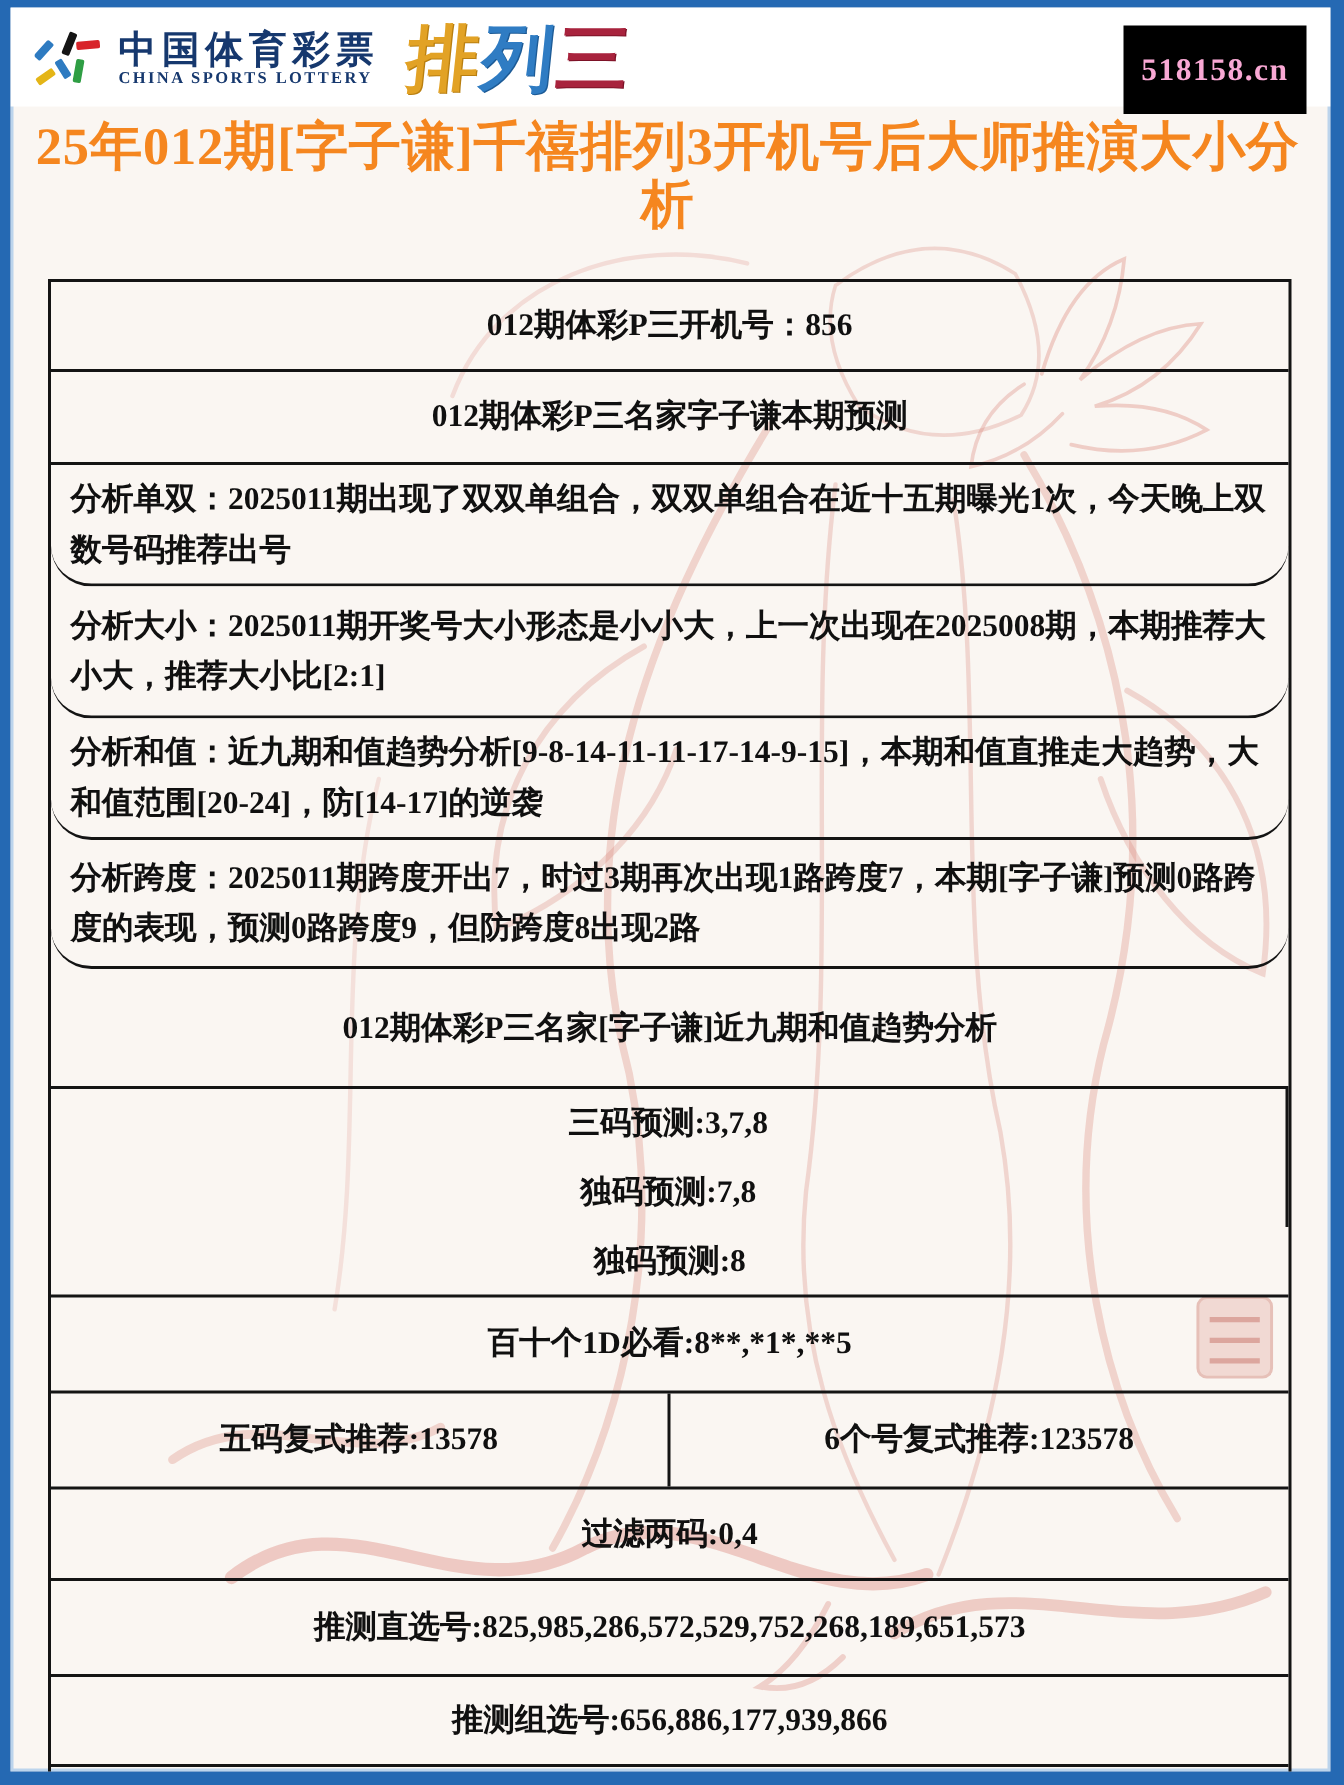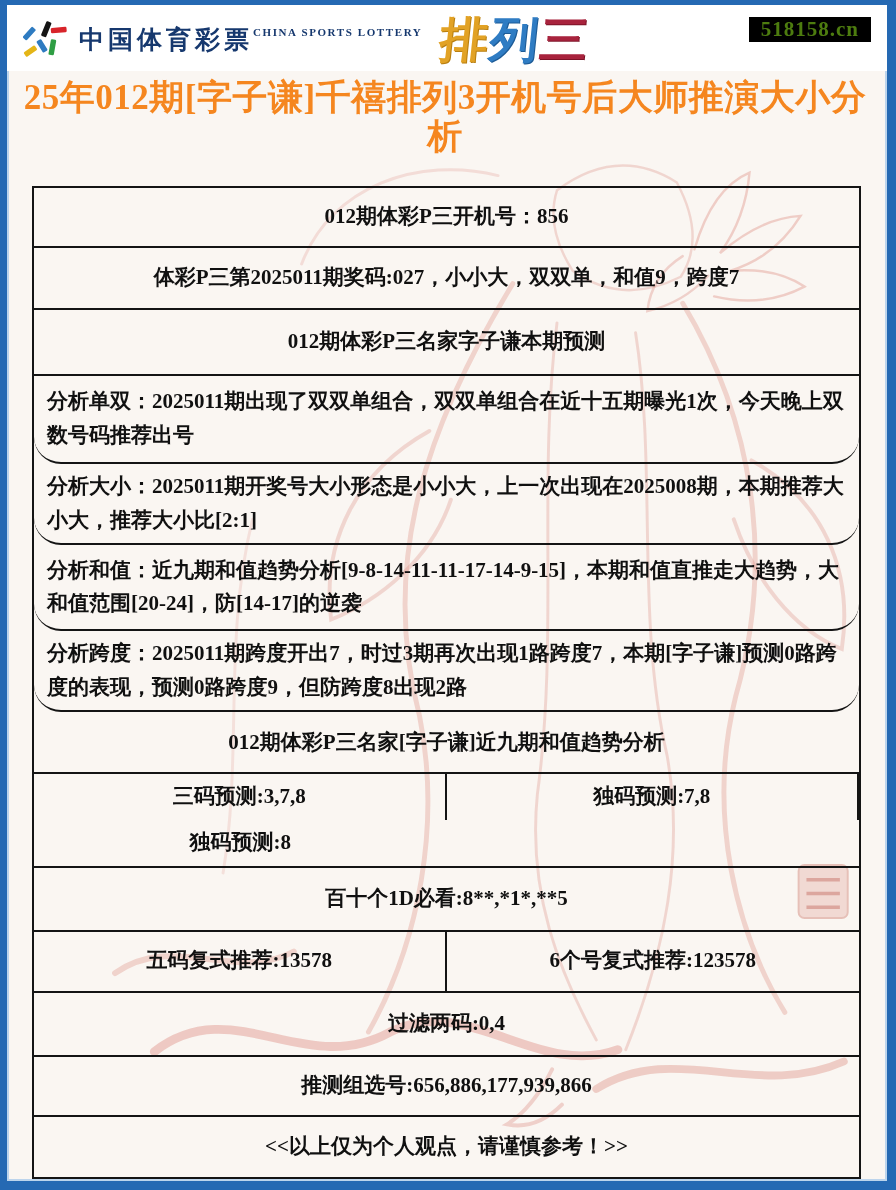--- a/index.html
+++ b/index.html
@@ -20,32 +20,32 @@
 
   
   .header {
     position:relative; z-index:2;
     display:flex; align-items:center;
     padding:10px 14px 6px 16px; height:66px;
     background:#ffffff;
   }
   .logo-wrap { display:flex; align-items:center; gap:10px; }
   .logo-icon { width:46px; height:52px; flex:0 0 auto; }
-  .logo-text { display:flex; flex-direction:row; line-height:1.05; }
+  .logo-text { display:flex; flex-direction:column; line-height:1.05; }
   .logo-cn { font-size:25px; font-weight:700; color:#16386e; letter-spacing:4px; }
   .logo-en { font-size:11px; font-weight:700; color:#16386e; letter-spacing:1.6px; }
   .brand { display:flex; margin-left:8px; transform:skewX(-6deg); font-weight:900; font-size:48px; line-height:1; letter-spacing:2px; }
   .brand .c1 { color:#e2a225; text-shadow:1px 1px 0 #b97f10; }
   .brand .c2 { color:#2f7cc3; text-shadow:1px 1px 0 #1d5b96; }
   .brand .c3 { color:#a8233d; text-shadow:1px 1px 0 #7c1227; }
   .site-badge {
     position:absolute; right:16px; top:12px;
-    background:#000; color:#4d7c0f;
+    background:#000; color:#f9a8d4;
     font-size:21px; font-weight:700;
-    padding:0 12px; letter-spacing:1px;
+    padding:17px 12px; letter-spacing:1px;
     font-family:"Liberation Serif","DejaVu Serif",serif;
   }
 
   
   .page-title {
     position:relative; z-index:2;
     text-align:center; color:#f5861f;
     font-size:35px; font-weight:700;
     letter-spacing:0.5px;
     padding:8px 6px 10px 2px;
@@ -62,21 +62,21 @@
   .trow {
     display:flex; align-items:center; justify-content:center;
     border-bottom:2px solid #141414;
     padding:6px 16px;
     font-size:21px; font-weight:700; color:#101010;
     line-height:1.6; text-align:center;
   }
   .trow:last-child { border-bottom:none;border-radius:26px; }
   .trow.al { justify-content:flex-start; text-align:left; padding-left:13px; padding-right:13px;border-radius:27px; }
   .trow.cols { display:grid; padding:0; }
-  .trow.cols3 { grid-template-columns:1fr 1fr; }
+  .trow.cols3 { grid-template-columns:1fr; }
   .trow.cols2 { grid-template-columns:1fr 1fr; }
   .trow.cols .cell {
     display:flex; align-items:center; justify-content:center;
     border-right:2px solid #141414; padding:6px 10px;
     min-height:100%;
   }
   .trow.cols .cell:last-child { border-right:none;border-radius:12px; }
 
   .trow:nth-child(1){min-height:60px}
   .trow:nth-child(2){min-height:62px}
@@ -146,23 +146,20 @@
     <div class="site-badge">518158.cn</div>
   </div>
 
   <div class="page-title">25年012期[字子谦]千禧排列3开机号后大师推演大小分析</div>
 
   <div class="ptable">
     <div class="trow ac">
         <span>012期体彩P三开机号：856</span>
       </div>
     <div class="trow ac">
-        <span>体彩P三第2025011期奖码:027，小小大，双双单，和值9，跨度7</span>
-      </div>
-    <div class="trow ac">
         <span>012期体彩P三名家字子谦本期预测</span>
       </div>
     <div class="trow al">
         <span>分析单双：2025011期出现了双双单组合，双双单组合在近十五期曝光1次，今天晚上双数号码推荐出号</span>
       </div>
     <div class="trow al">
         <span>分析大小：2025011期开奖号大小形态是小小大，上一次出现在2025008期，本期推荐大小大，推荐大小比[2:1]</span>
       </div>
     <div class="trow al">
         <span>分析和值：近九期和值趋势分析[9-8-14-11-11-17-14-9-15]，本期和值直推走大趋势，大和值范围[20-24]，防[14-17]的逆袭</span>
@@ -192,20 +189,23 @@
           <span>五码复式推荐:13578</span>
         </div>
       <div class="cell">
           <span>6个号复式推荐:123578</span>
         </div>
     </div>
     <div class="trow ac">
         <span>过滤两码:0,4</span>
       </div>
     <div class="trow ac">
+        <span>推测直选号:825,985,286,572,529,752,268,189,651,573</span>
+      </div>
+    <div class="trow ac">
         <span>推测组选号:656,886,177,939,866</span>
       </div>
     <div class="trow ac">
         <span>&lt;&lt;以上仅为个人观点，请谨慎参考！&gt;&gt;</span>
       </div>
   </div>
 
 </div>
 
 </body></html>

